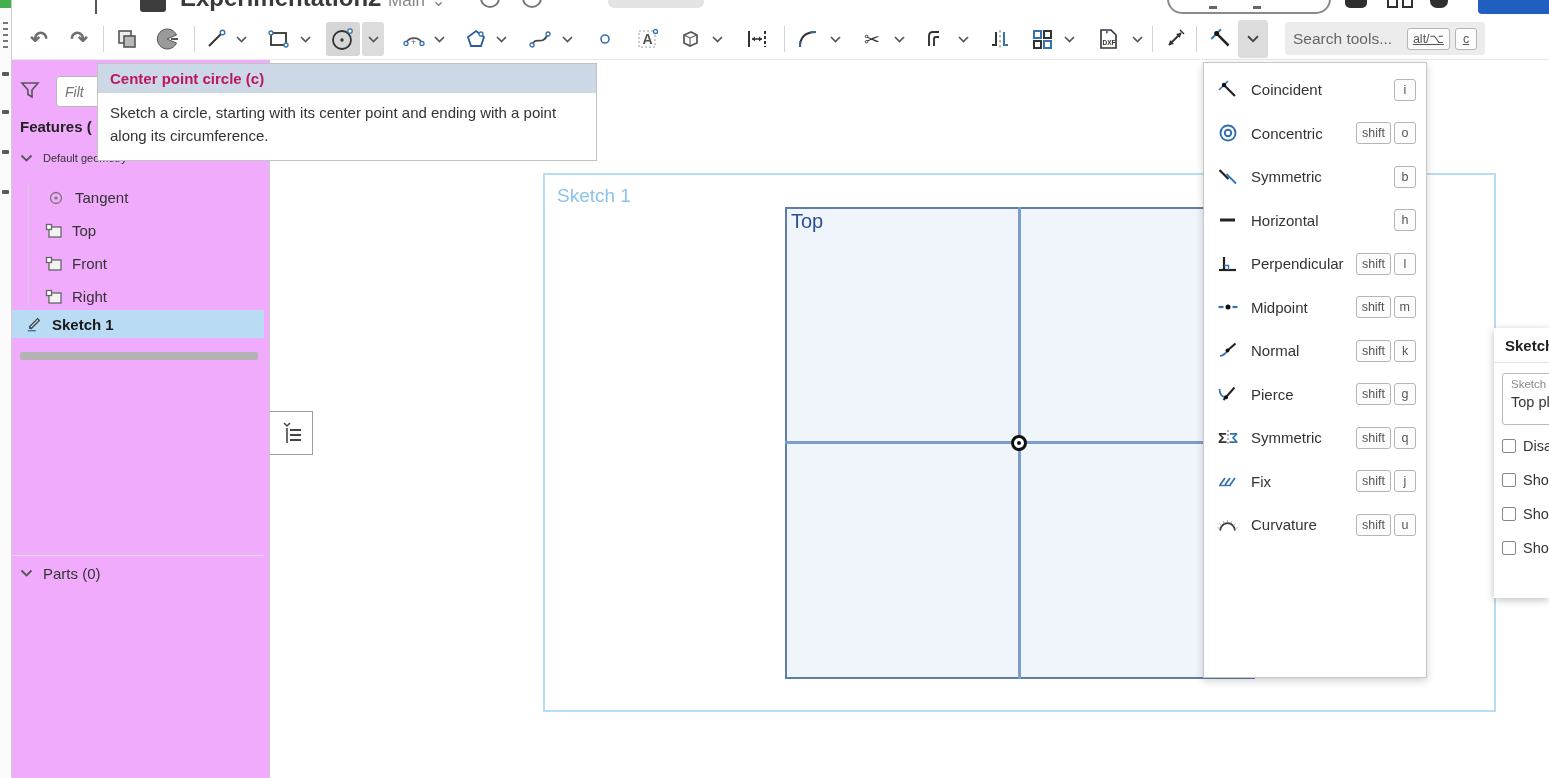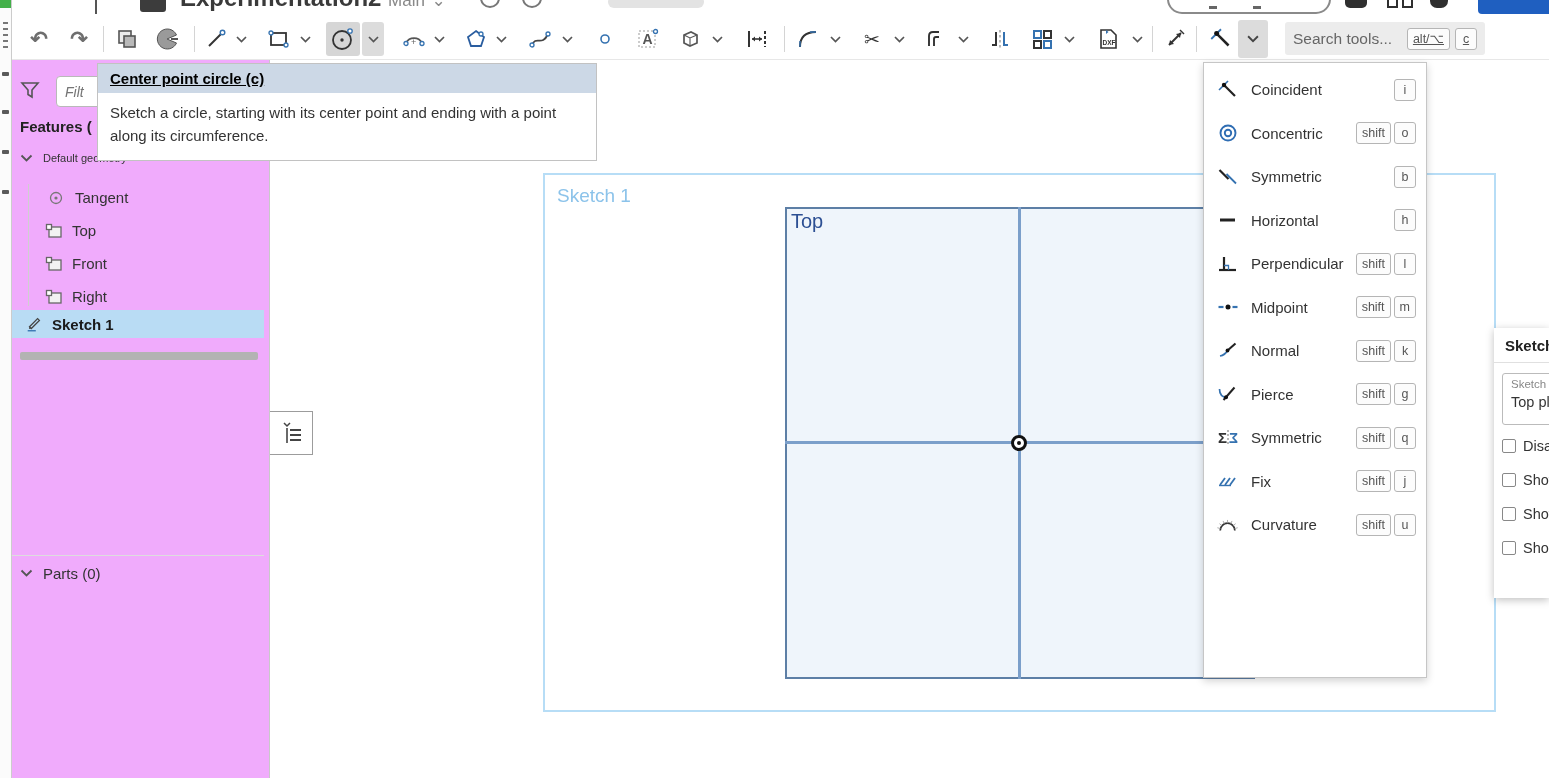--- a/index.html
+++ b/index.html
@@ -70,21 +70,21 @@
   .sketch-label { position:absolute; left:12px; top:10px; font-size:19px; color:#8cc3ea; }
   .plane-rect { position:absolute; left:515px; top:147px; width:470px; height:472px; background:rgba(228,238,248,0.6); border:2px solid #5d7fa6; }
   .plane-label { position:absolute; left:4px; top:1px; font-size:20px; color:#2c4f93; font-weight:500; }
   .cross-h { position:absolute; left:515px; top:381px; width:470px; height:3px; background:#7b9fca; }
   .cross-v { position:absolute; left:748px; top:147px; width:3px; height:472px; background:#7b9fca; }
   .origin-pt { position:absolute; left:741px; top:375px; width:16px; height:16px; border:3px solid #111; border-radius:50%; background:#fff; }
   .origin-pt::after { content:""; position:absolute; left:3px; top:3px; width:4px; height:4px; background:#111; border-radius:50%; }
 
   
   .tooltip { position:absolute; left:97px; top:63px; width:500px; background:#fff; border:1px solid #c2c2c2; z-index:30; }
-  .tt-head { background:#ccd8e6; padding:6px 12px; font-size:15px; font-weight:bold; color:#000000;text-decoration:underline; }
+  .tt-head { background:#ccd8e6; padding:6px 12px; font-size:15px; font-weight:bold; color:#be185d; }
   .tt-body { padding:8px 12px 12px; font-size:15px; color:#333; line-height:1.55; }
 
   
   .menu { position:absolute; left:1203px; top:62px; width:224px; height:616px; background:#fff; border:1px solid #c6c6c6;
      box-shadow:0 3px 8px rgba(0,0,0,0.18); z-index:40; padding-top:5px; }
   .menu-item { height:43.5px; display:flex; align-items:center; padding:0 10px 0 12px; cursor:pointer; }
   .mi-icon { width:24px; display:flex; justify-content:center; }
   .mi-label { margin-left:11px; font-size:15px; color:#333; flex:1; }
   .mi-keys { display:flex; gap:3px; }
 

